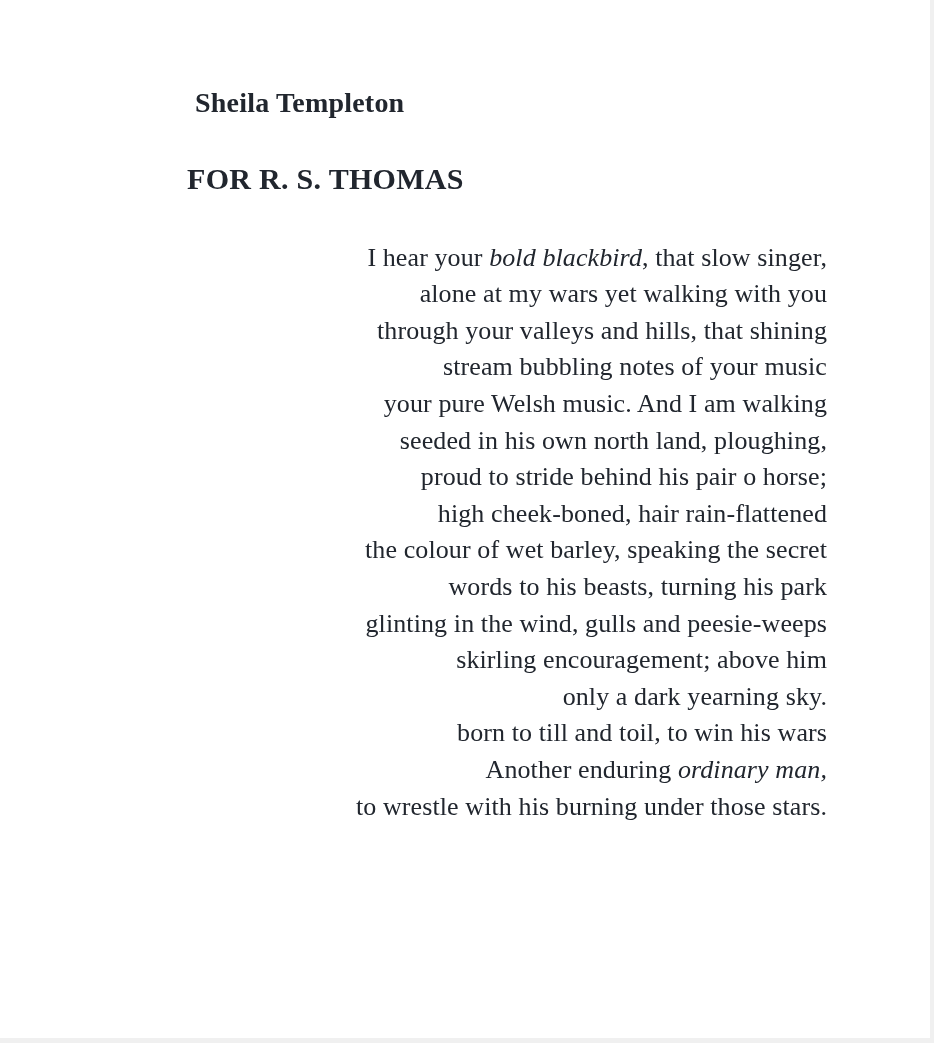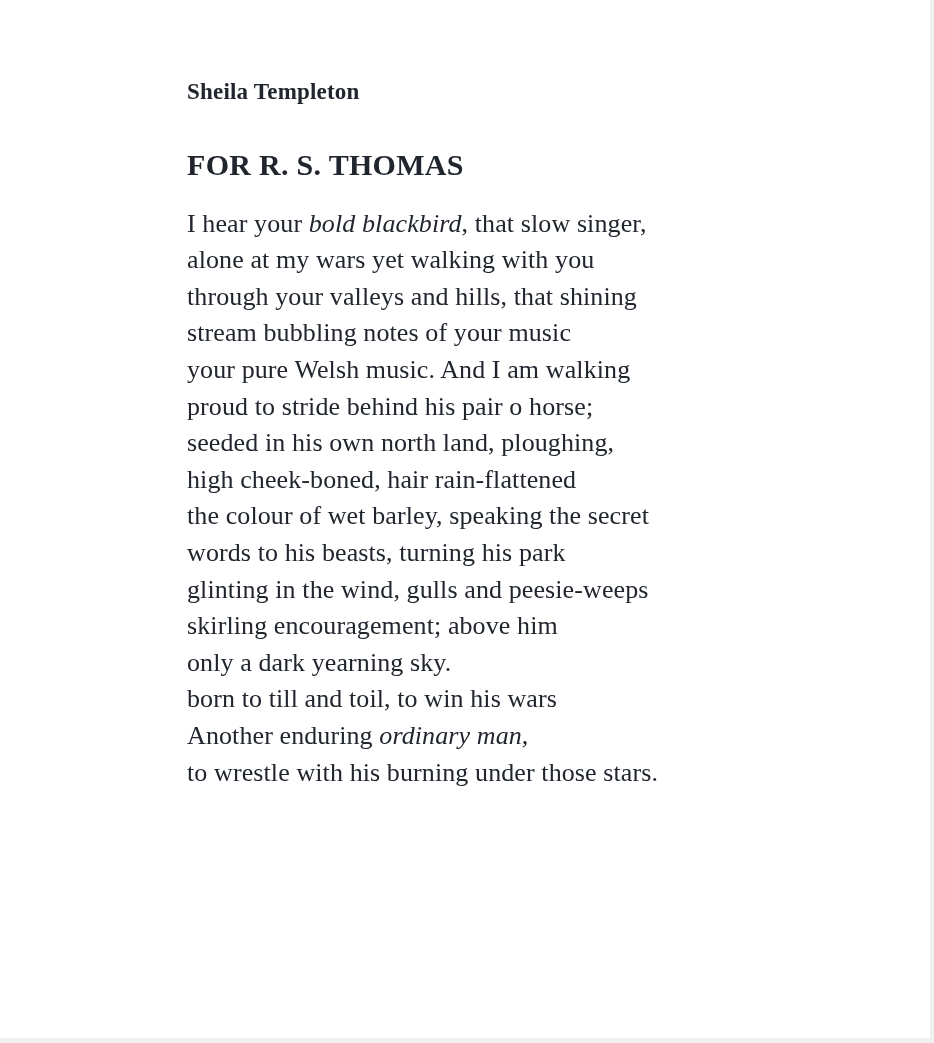--- a/index.html
+++ b/index.html
@@ -19,59 +19,60 @@
     border-right: 4px solid #f0f0f0;
     border-bottom: 5px solid #f0f0f0;
   }
   .page {
     position: absolute;
     left: 187px;
     top: 78px;
     width: 640px;
   }
   .author {
-    font-size: 23px;
+    font-size: 28px;
     font-weight: bold;
     line-height: 1.2;
     letter-spacing: 0.2px;
-    margin: 0;
+    margin: 8px;
   }
   .title {
     font-size: 30px;
     font-weight: bold;
     letter-spacing: 0.3px;
     margin: 42px 0 0 0;
   }
   .poem {
-    margin-top: 24px;
+    margin-top: 44px;
     font-size: 26px;
     line-height: 36.6px;
     letter-spacing: 0.1px;
+    text-align: right;
   }
   .poem-line {
     white-space: nowrap;
   }
   .poem-line em {
     font-style: italic;
   }
 </style>
 </head>
 <body>
 
 <div class="page">
   <h2 class="author">Sheila Templeton</h2>
   <h1 class="title">FOR R. S. THOMAS</h1>
   <div class="poem">
       <div class="poem-line"><span>I hear your </span><em>bold blackbird</em><span>, that slow singer,</span></div>
       <div class="poem-line"><span>alone at my wars yet walking with you</span></div>
       <div class="poem-line"><span>through your valleys and hills, that shining</span></div>
       <div class="poem-line"><span>stream bubbling notes of your music</span></div>
       <div class="poem-line"><span>your pure Welsh music. And I am walking</span></div>
+      <div class="poem-line"><span>seeded in his own north land, ploughing,</span></div>
       <div class="poem-line"><span>proud to stride behind his pair o horse;</span></div>
-      <div class="poem-line"><span>seeded in his own north land, ploughing,</span></div>
       <div class="poem-line"><span>high cheek-boned, hair rain-flattened</span></div>
       <div class="poem-line"><span>the colour of wet barley, speaking the secret</span></div>
       <div class="poem-line"><span>words to his beasts, turning his park</span></div>
       <div class="poem-line"><span>glinting in the wind, gulls and peesie-weeps</span></div>
       <div class="poem-line"><span>skirling encouragement; above him</span></div>
       <div class="poem-line"><span>only a dark yearning sky.</span></div>
       <div class="poem-line"><span>born to till and toil, to win his wars</span></div>
       <div class="poem-line"><span>Another enduring </span><em>ordinary man,</em></div>
       <div class="poem-line"><span>to wrestle with his burning under those stars.</span></div>
     </div>

